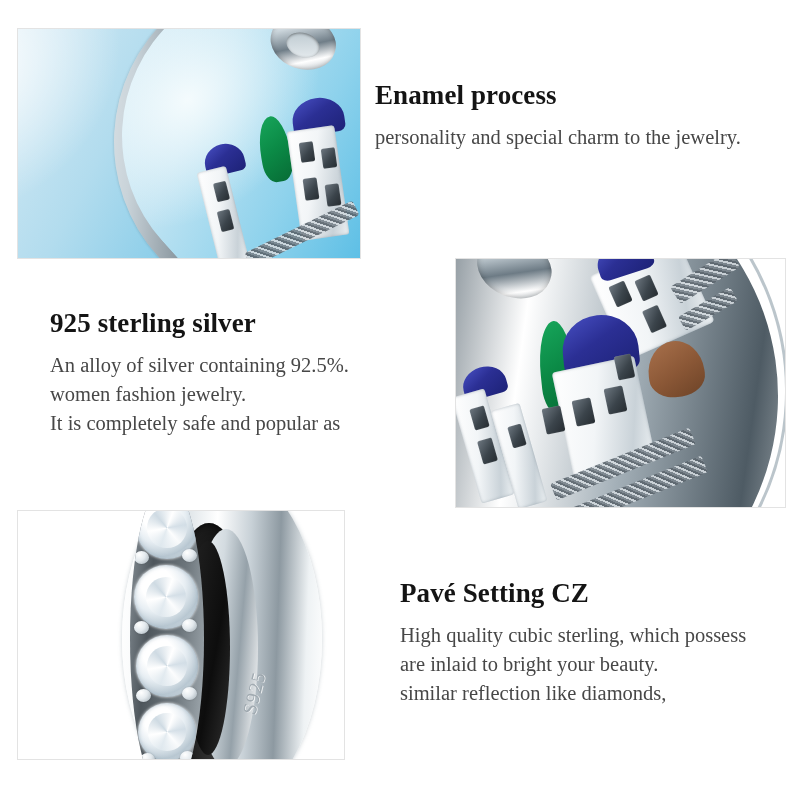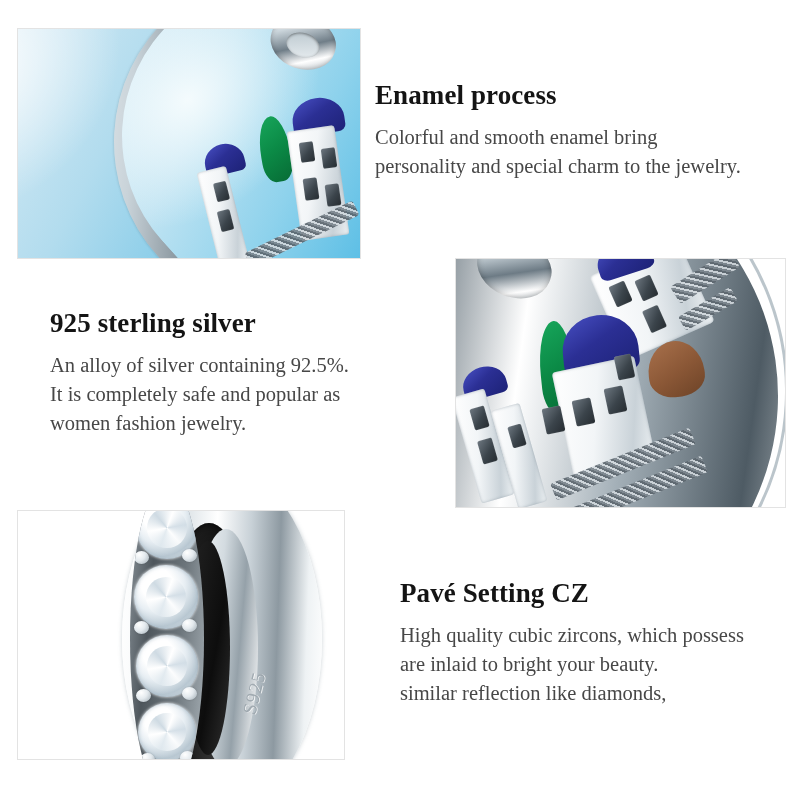--- a/index.html
+++ b/index.html
@@ -229,29 +229,28 @@
         <div class="win" style="left:136px;top:62px;width:14px;height:20px;transform:rotate(-8deg);border-radius:2px;"></div>
         <div class="win" style="left:118px;top:92px;width:14px;height:22px;transform:rotate(-8deg);border-radius:2px;"></div>
         <div class="win" style="left:140px;top:98px;width:14px;height:22px;transform:rotate(-8deg);border-radius:2px;"></div>
         <div class="pavestrip" style="left:56px;top:140px;width:120px;height:16px;transform:rotate(-26deg);border-radius:3px;"></div>
       </div>
     </div>
   </div>
 
   <div class="textblock" id="text-enamel">
     <h2 class="heading">Enamel process</h2>
-    <p class="bodyline">Colorful and smooth enamel bring</p>
     <p class="bodyline">personality and special charm to the jewelry.</p>
   </div>
 
   <div class="textblock" id="text-silver">
     <h2 class="heading">925 sterling silver</h2>
     <p class="bodyline">An alloy of silver containing 92.5%.</p>
+    <p class="bodyline">women fashion jewelry.</p>
     <p class="bodyline">It is completely safe and popular as</p>
-    <p class="bodyline">women fashion jewelry.</p>
   </div>
 
   <div class="panel" id="panel-village">
     <div class="photo vScene">
       <div class="vHeartFill"></div>
       <div class="vBezel"></div>
       <div class="vOuterWire"></div>
       <div class="vBail"></div>
 
       <div class="village2">
@@ -309,18 +308,18 @@
         <div class="prong" style="left:10px;top:272px;"></div>
         <div class="prong" style="left:50px;top:270px;"></div>
       </div>
     </div>
   </div>
 
   <div class="stamp">S925</div>
 
   <div class="textblock" id="text-pave">
     <h2 class="heading">Pavé Setting CZ</h2>
-    <p class="bodyline">High quality cubic zircons, which possess</p>
+    <p class="bodyline">High quality cubic sterling, which possess</p>
     <p class="bodyline">are inlaid to bright your beauty.</p>
     <p class="bodyline">similar reflection like diamonds,</p>
   </div>
 
 </div>
 
 </body></html>

